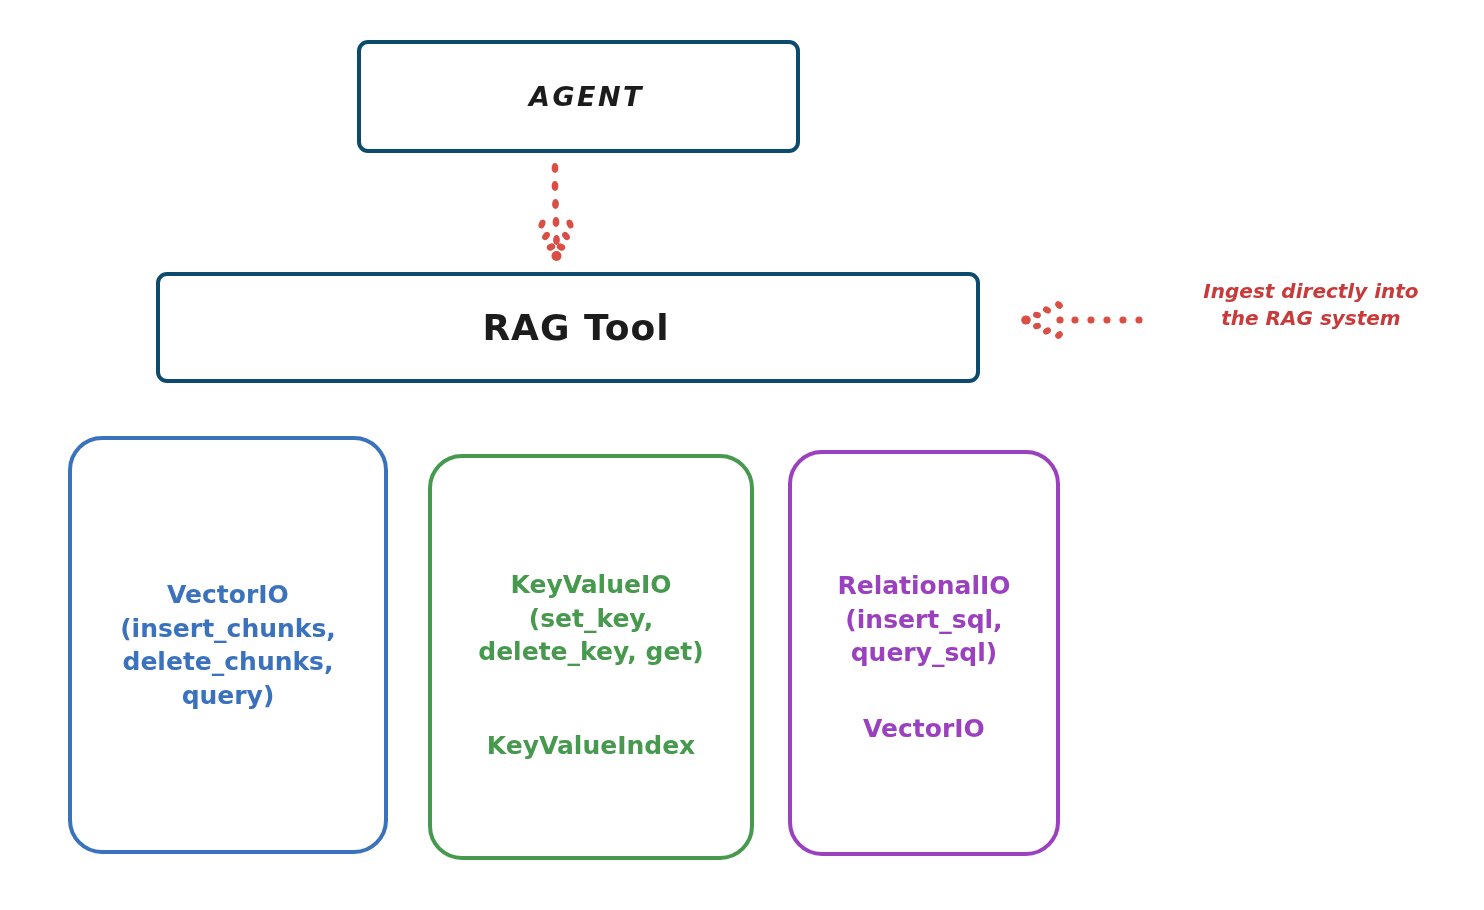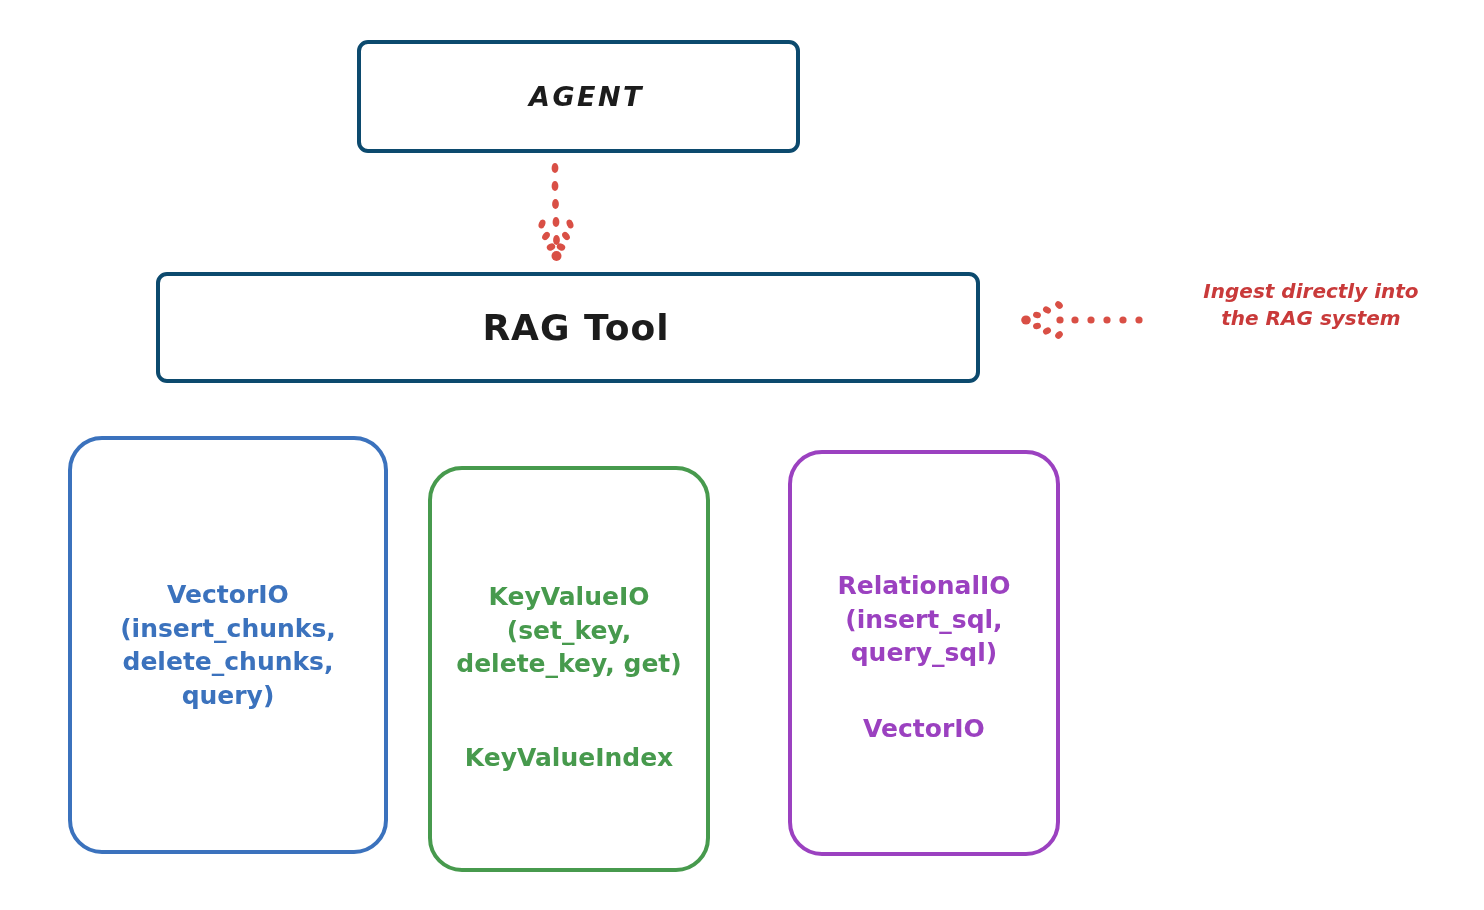--- a/index.html
+++ b/index.html
@@ -89,22 +89,22 @@
     top: 436px;
     width: 320px;
     height: 418px;
     border-color: #3b72bd;
   }
   #node-vectorio .api-label,
   #node-vectorio .index-label { color: #3b72bd; }
 
   #node-keyvalueio {
     left: 428px;
-    top: 466px;
-    width: 282px;
+    top: 454px;
+    width: 326px;
     height: 406px;
     border-color: #479a4d;
     gap: 18px;
   }
   #node-keyvalueio .api-label,
   #node-keyvalueio .index-label { color: #479a4d; }
   #node-keyvalueio .api-label { margin-top: 16px; }
 
   #node-relationalio {
     left: 788px;

